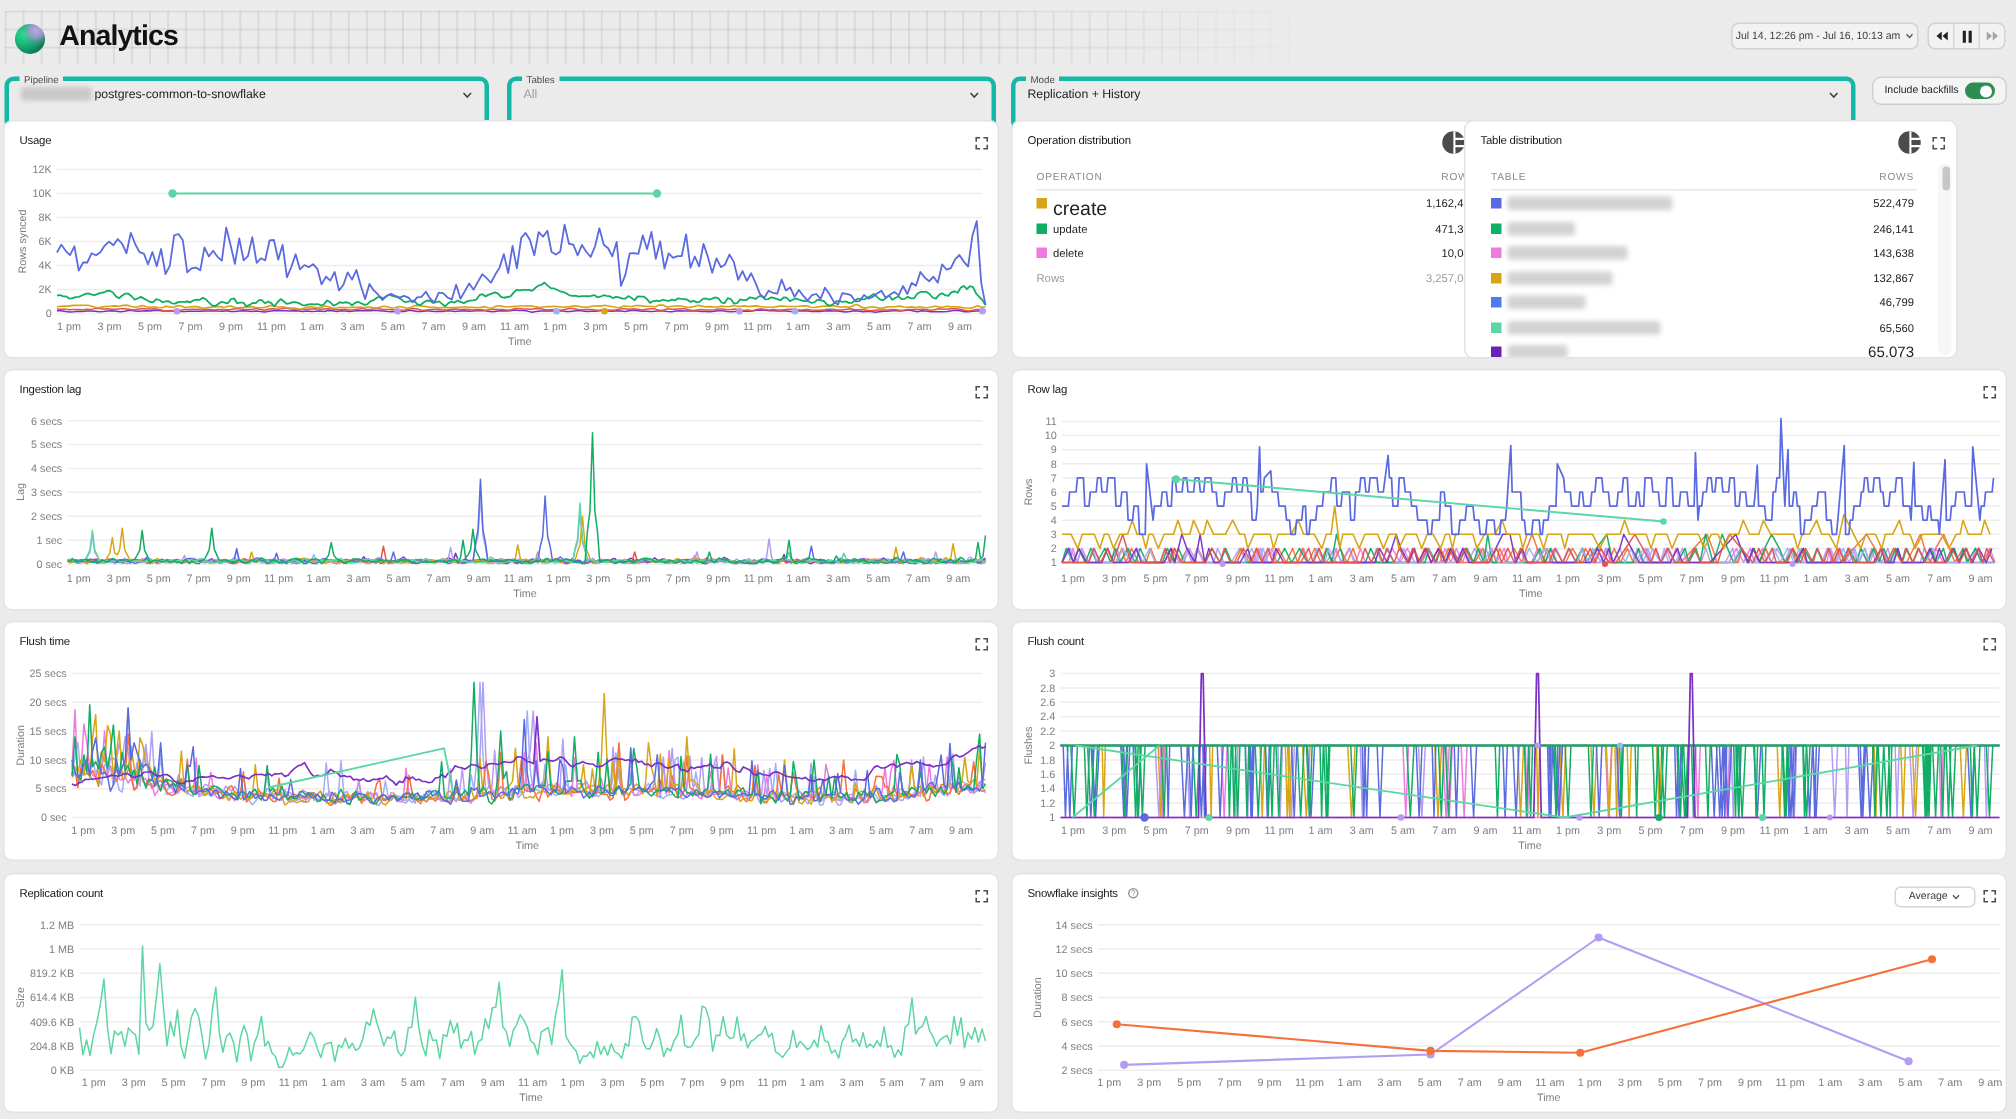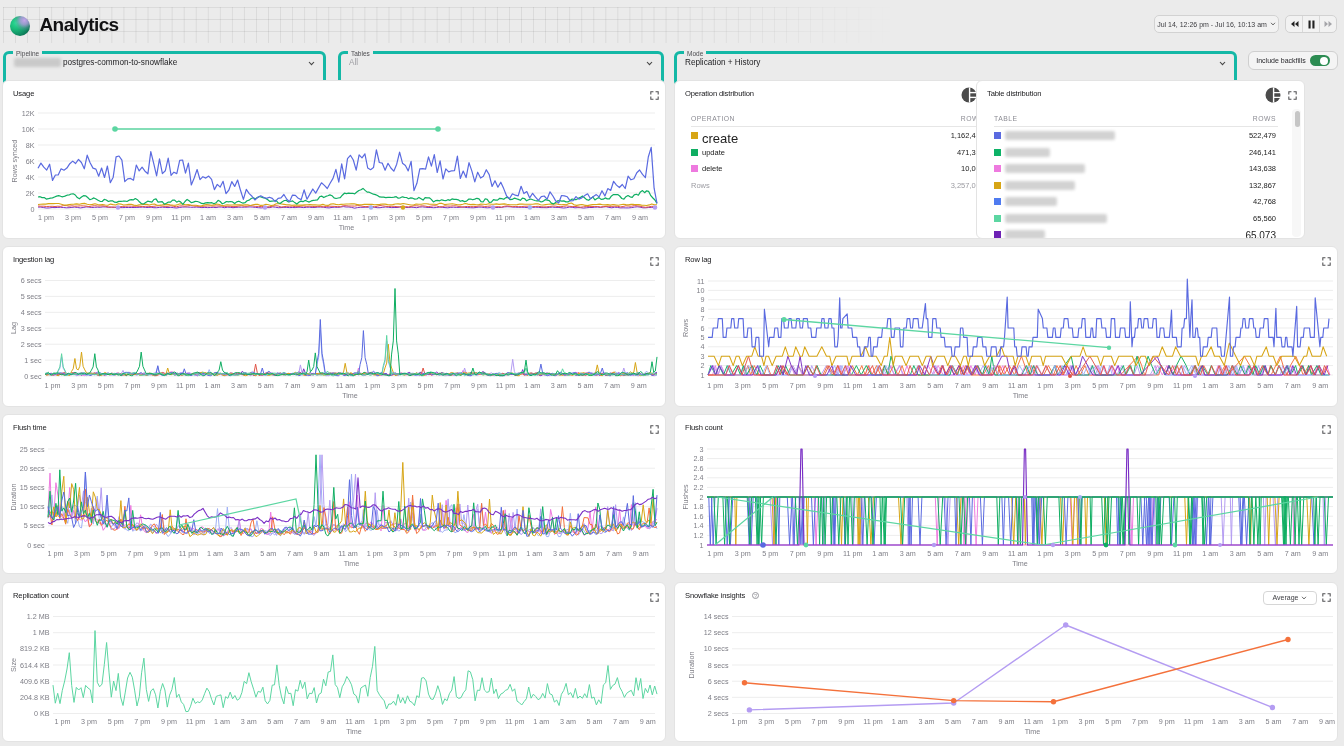--- a/index.html
+++ b/index.html
@@ -204,21 +204,21 @@
 <div style="position:absolute;left:28px;top:66.7px;width:45px;height:9px;background:#d2d2d2;border-radius:2px;filter:blur(1.6px)"></div>
 <div style="position:absolute;right:28px;top:66.7px;font-size:7.5px;color:#222">246,141</div>
 <div style="position:absolute;left:17px;top:84.2px;width:7px;height:7px;background:#ee7adf"></div>
 <div style="position:absolute;left:28px;top:83.2px;width:80px;height:9px;background:#d2d2d2;border-radius:2px;filter:blur(1.6px)"></div>
 <div style="position:absolute;right:28px;top:83.2px;font-size:7.5px;color:#222">143,638</div>
 <div style="position:absolute;left:17px;top:100.8px;width:7px;height:7px;background:#d7a515"></div>
 <div style="position:absolute;left:28px;top:99.8px;width:70px;height:9px;background:#d2d2d2;border-radius:2px;filter:blur(1.6px)"></div>
 <div style="position:absolute;right:28px;top:99.8px;font-size:7.5px;color:#222">132,867</div>
 <div style="position:absolute;left:17px;top:117.3px;width:7px;height:7px;background:#4f7bf0"></div>
 <div style="position:absolute;left:28px;top:116.3px;width:52px;height:9px;background:#d2d2d2;border-radius:2px;filter:blur(1.6px)"></div>
-<div style="position:absolute;right:28px;top:116.3px;font-size:7.5px;color:#222">42,768</div>
+<div style="position:absolute;right:28px;top:116.3px;font-size:7.5px;color:#222">46,799</div>
 <div style="position:absolute;left:17px;top:133.8px;width:7px;height:7px;background:#5cd6a2"></div>
 <div style="position:absolute;left:28px;top:132.8px;width:102px;height:9px;background:#d2d2d2;border-radius:2px;filter:blur(1.6px)"></div>
 <div style="position:absolute;right:28px;top:132.8px;font-size:7.5px;color:#222">65,560</div>
 <div style="position:absolute;left:17px;top:150.4px;width:7px;height:7px;background:#6d21b4"></div>
 <div style="position:absolute;left:28px;top:149.4px;width:40px;height:9px;background:#d2d2d2;border-radius:2px;filter:blur(1.6px)"></div>
 <div style="position:absolute;right:28px;top:149.4px;font-size:10px;color:#222">65,073</div>
     <div style="position:absolute;right:3px;top:28px;width:9px;height:128px;background:#f7f7f7;border-radius:4px"></div>
     <div style="position:absolute;right:4.5px;top:30px;width:5px;height:16px;background:#c6c6c6;border-radius:2.5px"></div>
   </div>
 <div class="card" style="left:2px;top:246px;width:664px;height:160.5px">

